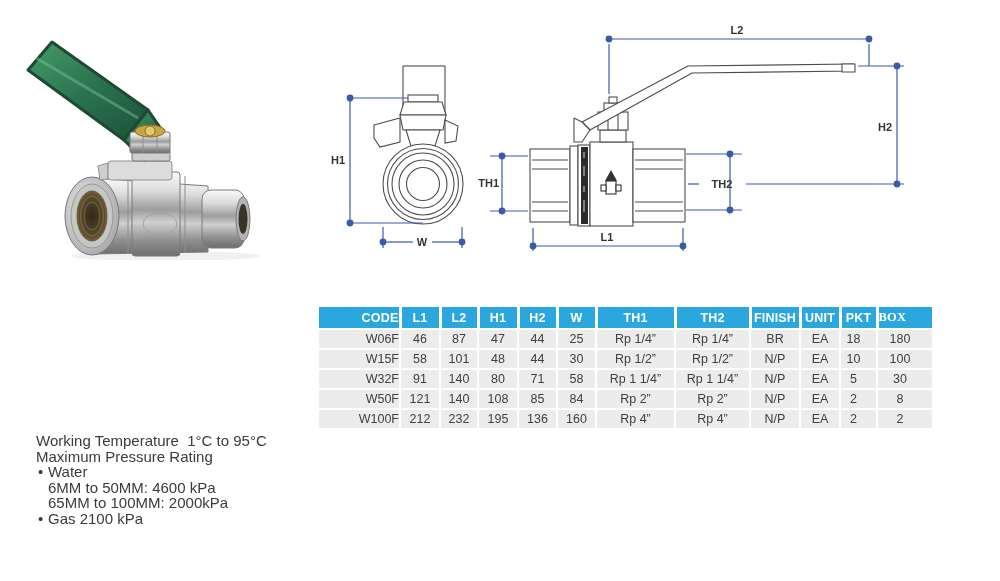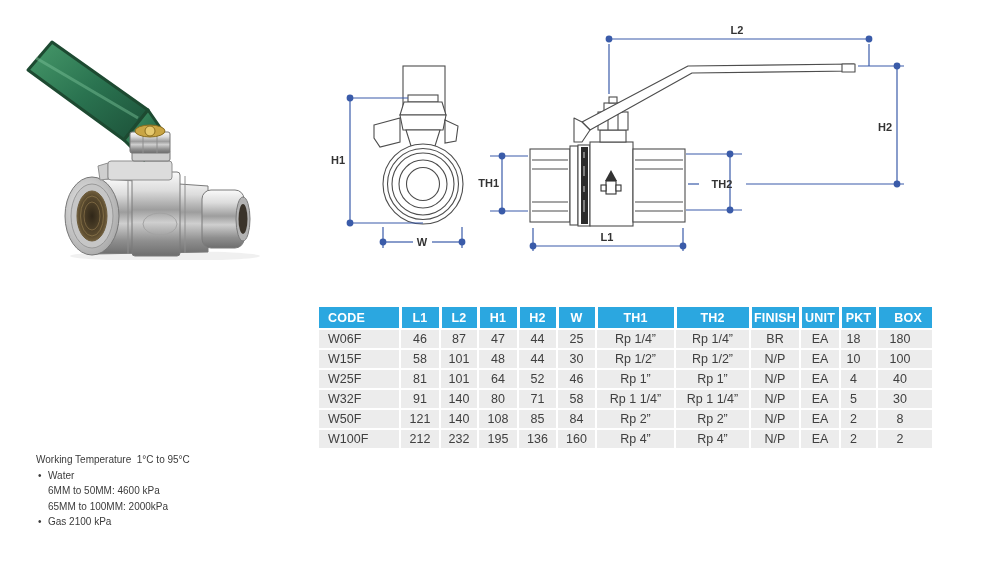--- a/index.html
+++ b/index.html
@@ -3,42 +3,42 @@
 <meta charset="utf-8">
 <style>
   html,body{margin:0;padding:0;background:#fff;}
   .page{
     position:relative;width:1000px;height:581px;background:#ffffff;overflow:hidden;
     font-family:"Liberation Sans",sans-serif;color:#3b3b3b;
   }
   .abs{position:absolute;}
 
   
-  .notes{left:36px;top:452px;font-size:10px;line-height:15.6px;color:#3b3b3b;}
+  .notes{left:36px;top:433px;font-size:15px;line-height:15.6px;color:#3b3b3b;}
   .notes .pre{white-space:pre;}
   .bullet-row{display:flex;}
   .bullet-row .dot{width:10px;padding-left:2px;}
   .sub-line{margin-left:12px;white-space:pre;}
 
   
   .spec-table-wrap{left:319px;top:307px;}
   table.spec{border-collapse:collapse;table-layout:fixed;width:613px;font-size:12.5px;}
   table.spec th{
     background:#2ba7e0;color:#ffffff;font-weight:bold;height:21px;
     border-right:3px solid #fff;border-bottom:2px solid #fff;
     text-align:center;padding:0;font-size:12.5px;letter-spacing:.2px;
   }
   table.spec td{
     background:#ececec;color:#404040;height:18px;
     border-right:2px solid #fff;border-bottom:2px solid #fff;
     text-align:center;padding:0;vertical-align:middle;
   }
-  table.spec th:first-child,table.spec td:first-child{text-align:left;padding-left:9px;}
+  table.spec th:first-child,table.spec td:first-child{text-align:right;padding-left:9px;}
   table.spec th:last-child,table.spec td:last-child{border-right:none;}
-  table.spec th:last-child{text-align:right;padding-right:10px;}
+  table.spec th:last-child{text-align:left;padding-right:10px;font-family:Liberation Serif, serif;}
   table.spec td:nth-child(11),table.spec td:nth-child(12){padding-right:10px;}
   table.spec tr:last-child td{border-bottom:none;}
 
   
   .dimlab{font-family:"Liberation Sans",sans-serif;font-size:11px;font-weight:bold;fill:#333;}
 </style>
 </head>
 <body>
 
 <div class="page">
@@ -221,20 +221,21 @@
     </g>
     <text class="dimlab" x="737" y="34" text-anchor="middle">L2</text>
     <text class="dimlab" x="892" y="131" text-anchor="end">H2</text>
     <text class="dimlab" x="499" y="187" text-anchor="end">TH1</text>
     <text class="dimlab" x="722" y="188" text-anchor="middle">TH2</text>
     <text class="dimlab" x="607" y="241" text-anchor="middle">L1</text>
   </svg>
 
   <div class="abs notes">
     <div class="pre">Working Temperature  1°C to 95°C</div>
+    <div>Maximum Pressure Rating</div>
     <div class="bullet-row">
       <span class="dot">•</span>
       <span>Water</span>
     </div>
     <div class="sub-line">6MM to 50MM: 4600 kPa</div>
     <div class="sub-line">65MM to 100MM: 2000kPa</div>
     <div class="bullet-row">
       <span class="dot">•</span>
       <span>Gas 2100 kPa</span>
     </div>
@@ -295,34 +296,20 @@
             <td>44</td>
             <td>30</td>
             <td>Rp 1/2”</td>
             <td>Rp 1/2”</td>
             <td>N/P</td>
             <td>EA</td>
             <td>10</td>
             <td>100</td>
           </tr>
           <tr>
-            <td>W25F</td>
-            <td>81</td>
-            <td>101</td>
-            <td>64</td>
-            <td>52</td>
-            <td>46</td>
-            <td>Rp 1”</td>
-            <td>Rp 1”</td>
-            <td>N/P</td>
-            <td>EA</td>
-            <td>4</td>
-            <td>40</td>
-          </tr>
-          <tr>
             <td>W32F</td>
             <td>91</td>
             <td>140</td>
             <td>80</td>
             <td>71</td>
             <td>58</td>
             <td>Rp 1 1/4”</td>
             <td>Rp 1 1/4”</td>
             <td>N/P</td>
             <td>EA</td>

